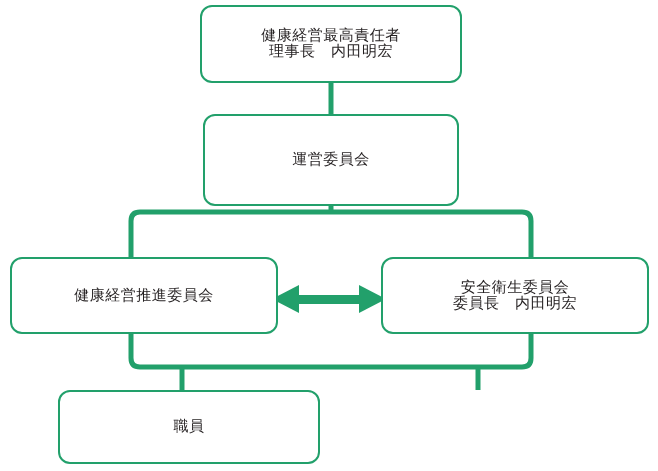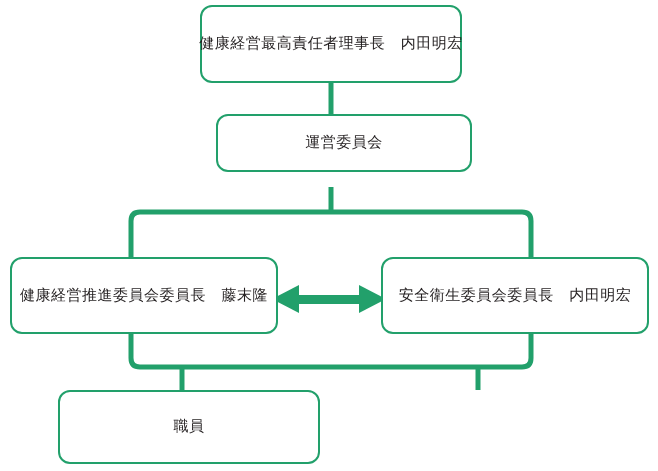--- a/index.html
+++ b/index.html
@@ -24,39 +24,39 @@
     width: 658px;
     height: 471px;
   }
   .node-box {
     position: absolute;
     box-sizing: border-box;
     border: 2px solid #22a06b;
     border-radius: 12px;
     background: #ffffff;
     display: flex;
-    flex-direction: row;
+    flex-direction: column;
     align-items: center;
     justify-content: center;
     color: #231f20;
     z-index: 2;
   }
   .node-line {
     display: block;
     text-align: center;
     white-space: pre;
     font-size: 15px;
     line-height: 1.05;
     letter-spacing: 0.5px;
   }
   .node-line + .node-line {
   }
   
   #box-top      { left: 200px; top: 5px;   width: 262px; height: 78px; }
-  #box-steering { left: 216px; top: 114px; width: 256px; height: 58px; }
+  #box-steering { left: 203px; top: 114px; width: 256px; height: 92px; }
   #box-left     { left: 10px;  top: 257px; width: 268px; height: 77px; }
   #box-right    { left: 381px; top: 257px; width: 268px; height: 77px; border-radius: 12px; }
   #box-staff    { left: 58px;  top: 390px; width: 262px; height: 74px; }
   #box-family   { left: 345px; top: 390px; width: 266px; height: 74px; }
 </style>
 </head>
 <body>
 
 <div id="chart-root">
 
@@ -84,21 +84,20 @@
     <span class="node-line">健康経営最高責任者</span>
     <span class="node-line">理事長　内田明宏</span>
   </div>
 
   <div class="node-box" id="box-steering">
     <span class="node-line">運営委員会</span>
   </div>
 
   <div class="node-box" id="box-left">
     <span class="node-line">健康経営推進委員会</span>
-    <span class="node-line">委員長　藤末隆</span>
   </div>
 
   <div class="node-box" id="box-right">
     <span class="node-line">安全衛生委員会</span>
     <span class="node-line">委員長　内田明宏</span>
   </div>
 
   <div class="node-box" id="box-staff">
     <span class="node-line">職員</span>
   </div>

